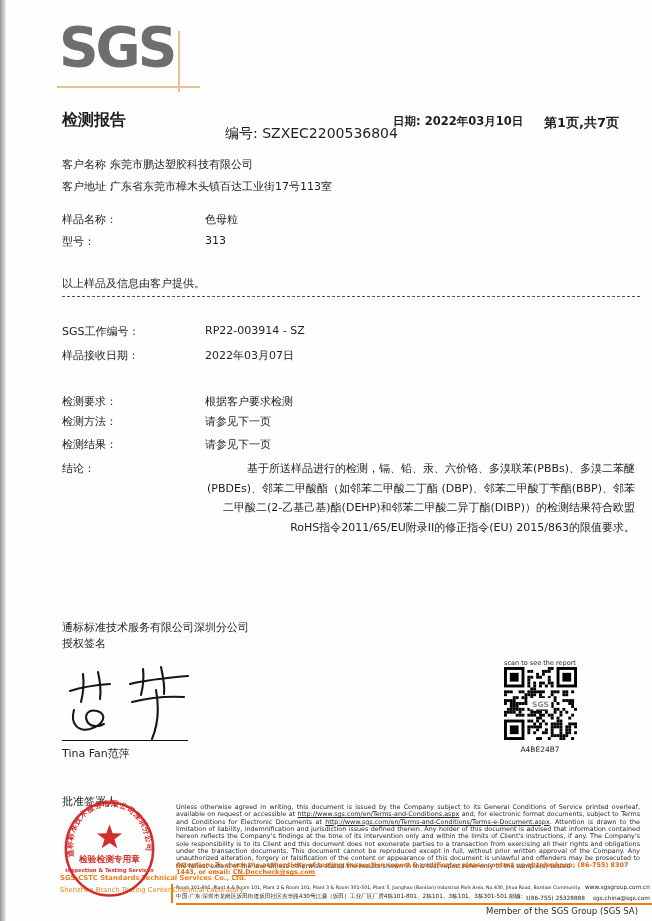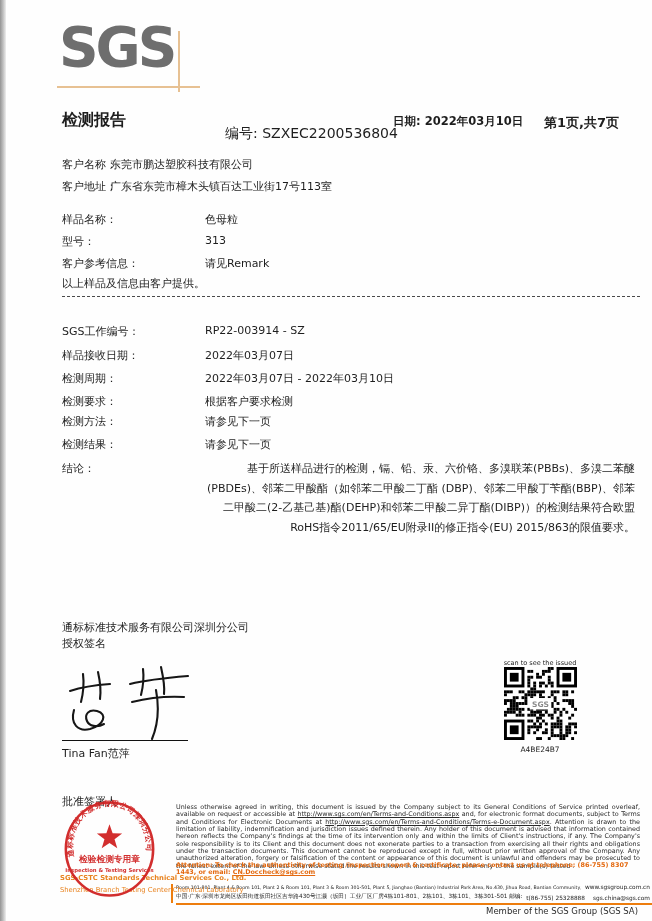--- a/index.html
+++ b/index.html
@@ -109,41 +109,33 @@
   </div>
 
   <div class="row" style="top:212px">
     <span class="lbl">样品名称：</span>
     <span class="val val-s">色母粒</span>
   </div>
   <div class="row" style="top:234px">
     <span class="lbl">型号：</span>
     <span class="val val-s">313</span>
   </div>
-  <div class="row" style="top:256px">
-    <span class="lbl">客户参考信息：</span>
-    <span class="val val-s">请见Remark</span>
-  </div>
   <div class="row" style="top:276px">
     <span class="lbl">以上样品及信息由客户提供。</span>
   </div>
 
   <div class="dashed-sep"></div>
 
   <div class="row" style="top:324px">
     <span class="lbl">SGS工作编号：</span>
     <span class="val val-s">RP22-003914 - SZ</span>
   </div>
   <div class="row" style="top:348px">
     <span class="lbl">样品接收日期：</span>
     <span class="val val-s">2022年03月07日</span>
-  </div>
-  <div class="row" style="top:371px">
-    <span class="lbl">检测周期：</span>
-    <span class="val val-s">2022年03月07日 - 2022年03月10日</span>
   </div>
   <div class="row" style="top:394px">
     <span class="lbl">检测要求：</span>
     <span class="val val-s">根据客户要求检测</span>
   </div>
   <div class="row" style="top:414px">
     <span class="lbl">检测方法：</span>
     <span class="val val-s">请参见下一页</span>
   </div>
   <div class="row" style="top:437px">
@@ -169,21 +161,21 @@
       <path d="M97,3 C99,12 101,22 100,30"></path>
       <path d="M68,38 C84,34 102,32 120,33"></path>
       <path d="M92,26 C95,42 95,58 88,75"></path>
     </g>
   </svg>
   <div class="sig-line"></div>
   <div class="sig-name">Tina Fan范萍</div>
   <div class="sig-title">批准签署人</div>
 
   <div class="qr-block">
-    <div class="qr-caption">scan to see the issued</div>
+    <div class="qr-caption">scan to see the report</div>
     <svg id="qr-svg" class="qr-svg" width="73" height="73" viewBox="0 0 72.5 72.5">
       <rect x="0" y="0" width="72.5" height="72.5" fill="#ffffff"></rect>
       <g id="qr-modules">
           <rect x="43.5" y="0" width="2.9" height="2.9" fill="#000"></rect>
           <rect x="46.4" y="0" width="2.9" height="2.9" fill="#000"></rect>
           <rect x="23.2" y="2.9" width="2.9" height="2.9" fill="#000"></rect>
           <rect x="26.099999999999998" y="2.9" width="2.9" height="2.9" fill="#000"></rect>
           <rect x="37.699999999999996" y="2.9" width="2.9" height="2.9" fill="#000"></rect>
           <rect x="40.6" y="2.9" width="2.9" height="2.9" fill="#000"></rect>
           <rect x="43.5" y="2.9" width="2.9" height="2.9" fill="#000"></rect>

